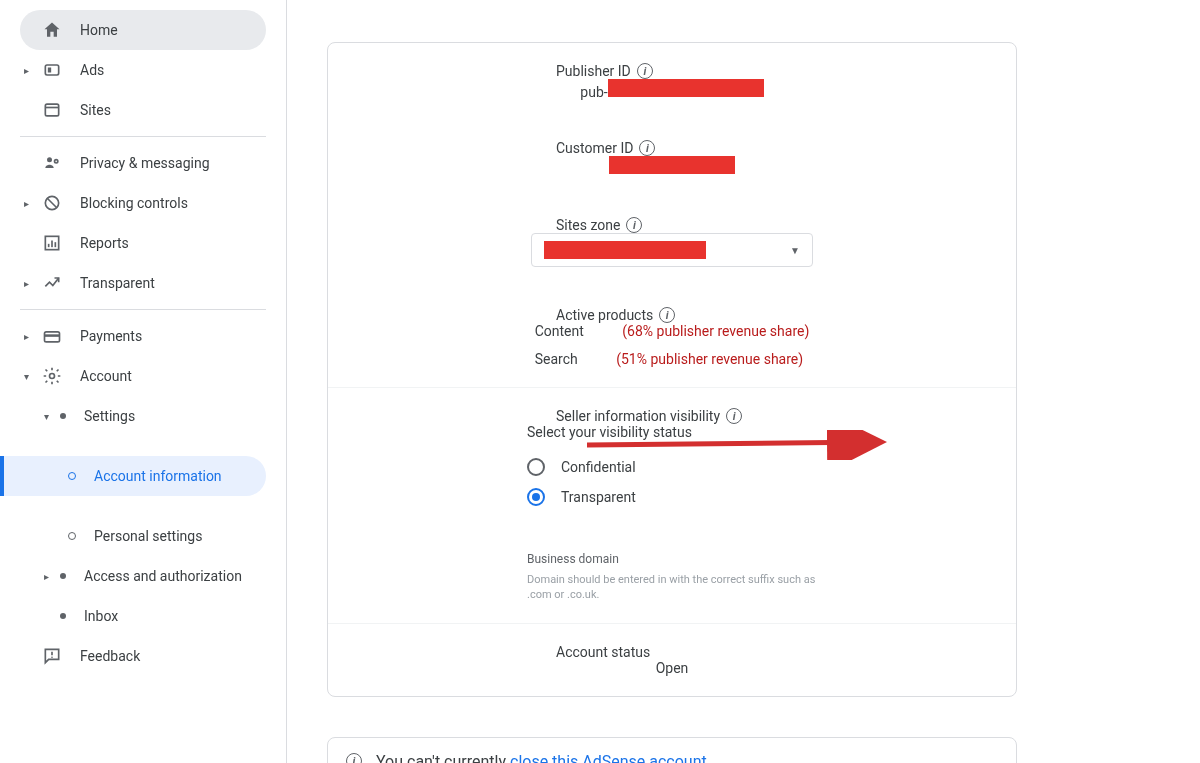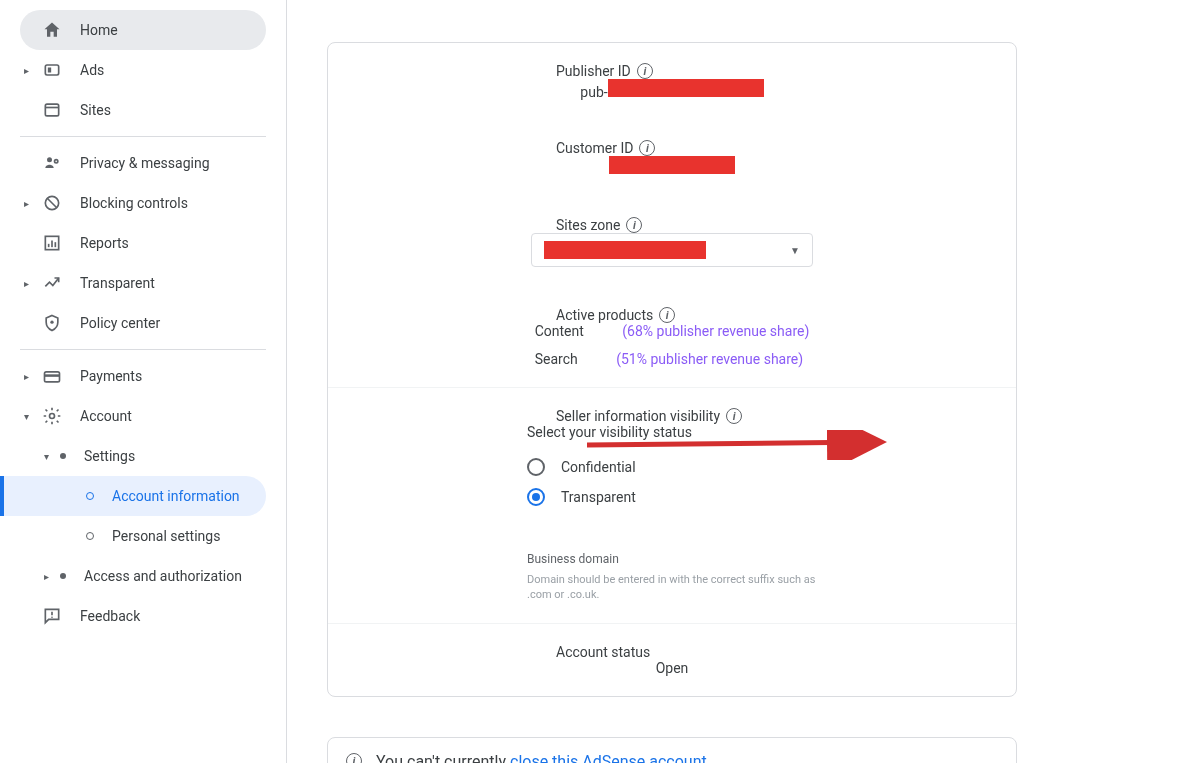--- a/index.html
+++ b/index.html
@@ -48,21 +48,21 @@
       position: absolute;
       left: 24px;
       font-size: 10px;
       color: #5f6368;
     }
     .divider {
       border-top: 1px solid #dadce0;
       margin: 6px 20px;
     }
     .subnav .nav-item { padding-left: 60px; }
-    .subsubnav .nav-item { padding-left: 86px; }
+    .subsubnav .nav-item { padding-left: 68px; margin-top: 20px; }
     .bullet {
       width: 6px; height: 6px; background: #5f6368; border-radius: 50%;
       margin-right: 18px;
     }
     .bullet-o {
       width: 8px; height: 8px; border: 1.5px solid #5f6368; border-radius: 50%;
       margin-right: 18px;
     }
     .nav-item.selected {
       background: #e8f0fe;
@@ -169,21 +169,21 @@
       font-size: 16px;
       color: #3c4043;
     }
     .notice a { color: #1a73e8; text-decoration: underline; }
     .arrow-annotation {
       position: absolute;
       left: 300px;
       top: 430px;
       pointer-events: none;
     }
-    .light { color: #8b5cf6; padding-left: 35px;}
+    .light { color: #b91c1c; padding-left: 35px;}
   </style>
 </head>
 <body>
 
 <nav class="sidebar">
   <div class="nav-item active-home">
     <span class="icon">
         <svg viewBox="0 0 24 24" width="20" height="20">
           <path d="M12 3l9 8h-3v9h-4v-6h-4v6H6v-9H3z"></path>
         </svg>
@@ -252,29 +252,20 @@
     <span class="expander">▸</span>
     <span class="icon">
         <svg viewBox="0 0 24 24" width="20" height="20">
           <polyline points="4,16 9,11 13,15 20,6" fill="none" stroke="#5f6368" stroke-width="2"></polyline>
           <polyline points="15,6 20,6 20,11" fill="none" stroke="#5f6368" stroke-width="2"></polyline>
         </svg>
       </span>
     <span class="label">Transparent</span>
   </div>
 
-  <div class="nav-item">
-    <span class="icon">
-        <svg viewBox="0 0 24 24" width="20" height="20">
-          <path d="M12 3l7 3v5c0 5-3 8-7 10-4-2-7-5-7-10V6z" fill="none" stroke="#5f6368" stroke-width="2"></path>
-          <circle cx="12" cy="11" r="2" fill="#5f6368"></circle>
-        </svg>
-      </span>
-    <span class="label">Policy center</span>
-  </div>
 
   <div class="divider"></div>
 
   <div class="nav-item">
     <span class="expander">▸</span>
     <span class="icon">
         <svg viewBox="0 0 24 24" width="20" height="20">
           <rect x="3" y="7" width="18" height="12" rx="2" fill="none" stroke="#5f6368" stroke-width="2"></rect>
           <rect x="3" y="10" width="18" height="3" fill="#5f6368"></rect>
         </svg>
@@ -306,20 +297,24 @@
       </div>
       <div class="nav-item">
         <span class="bullet-o"></span>
         <span class="label">Personal settings</span>
       </div>
     </div>
     <div class="nav-item">
       <span class="expander" style="left:44px">▸</span>
       <span class="bullet"></span>
       <span class="label">Access and authorization</span>
+    </div>
+    <div class="nav-item">
+      <span class="bullet"></span>
+      <span class="label">Inbox</span>
     </div>
   </div>
 
   <div class="nav-item">
     <span class="icon">
         <svg viewBox="0 0 24 24" width="20" height="20">
           <path d="M4 4h16v12H8l-4 4z" fill="none" stroke="#5f6368" stroke-width="2"></path>
           <line x1="12" y1="7" x2="12" y2="11" stroke="#5f6368" stroke-width="2"></line>
           <circle cx="12" cy="13.5" r="1" fill="#5f6368"></circle>
         </svg>

